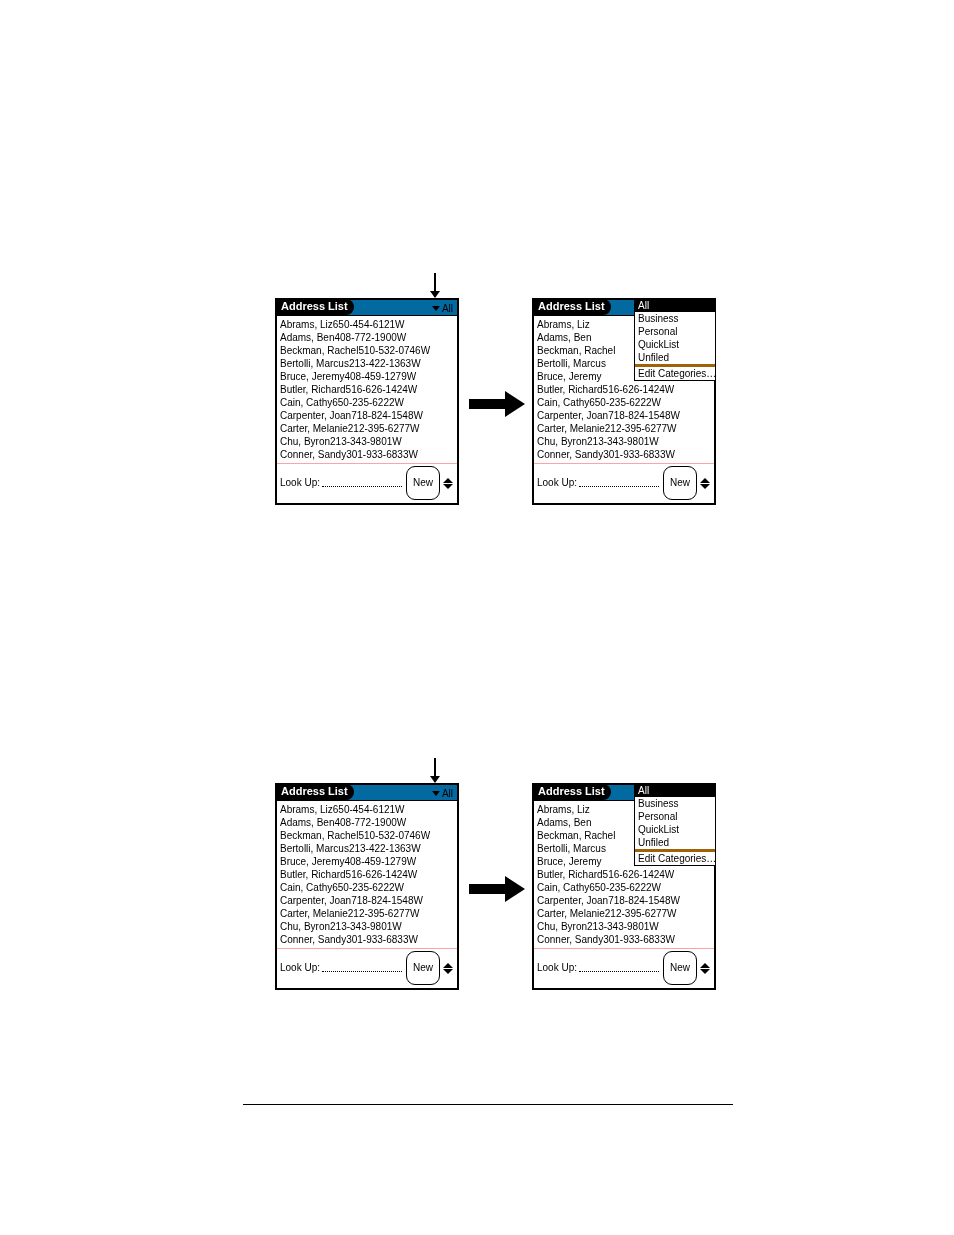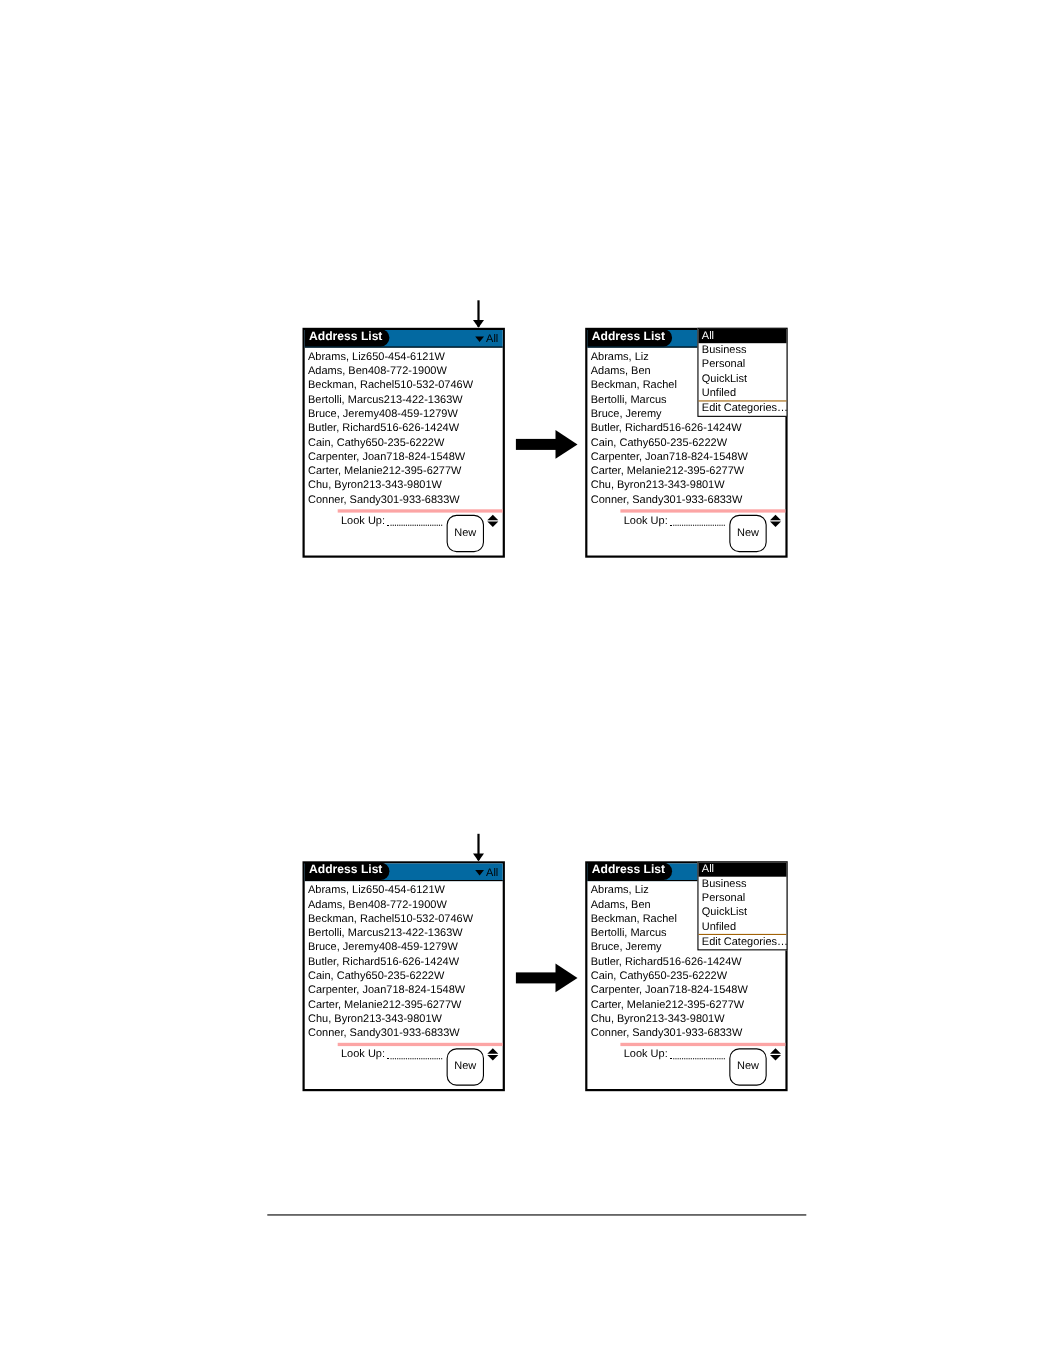--- a/index.html
+++ b/index.html
@@ -69,25 +69,24 @@
     font-size: 10px;
     line-height: 13px;
     height: 13px;
     white-space: nowrap;
   }
   .row .name { }
   .row .phone { }
 
   .bottombar {
     display: flex;
-    align-items: flex-start;
+    align-items: center;
     gap: 2px;
     padding: 2px 3px 3px 3px;
-    border-top: 3px solid #fca5a5;
-    margin-left: 30px;
+    border-top: 1px solid #fca5a5;
   }
   .lookup-label {
     font-size: 10px;
     line-height: 12px;
   }
   .lookup-field {
     flex: 1;
     border: none;
     border-bottom: 1px dotted #000;
     height: 10px;
@@ -135,21 +134,21 @@
   .cat-popup .cat-item {
     padding: 0 3px;
     cursor: pointer;
     white-space: nowrap;
   }
   .cat-popup .cat-item.sel {
     background: #000;
     color: #fff;
   }
   .cat-popup .cat-item.divider {
-    border-top: 1px solid #a16207;
+    border-top: 3px solid #a16207;
   }
   .has-popup .titlebar { border-bottom: 1px solid #000; }
   .palm.has-popup { overflow: visible; }
 
   
   .right-list .row .phone.hidden { visibility: hidden; }
 
   
   .big-arrow {
     position: absolute;

